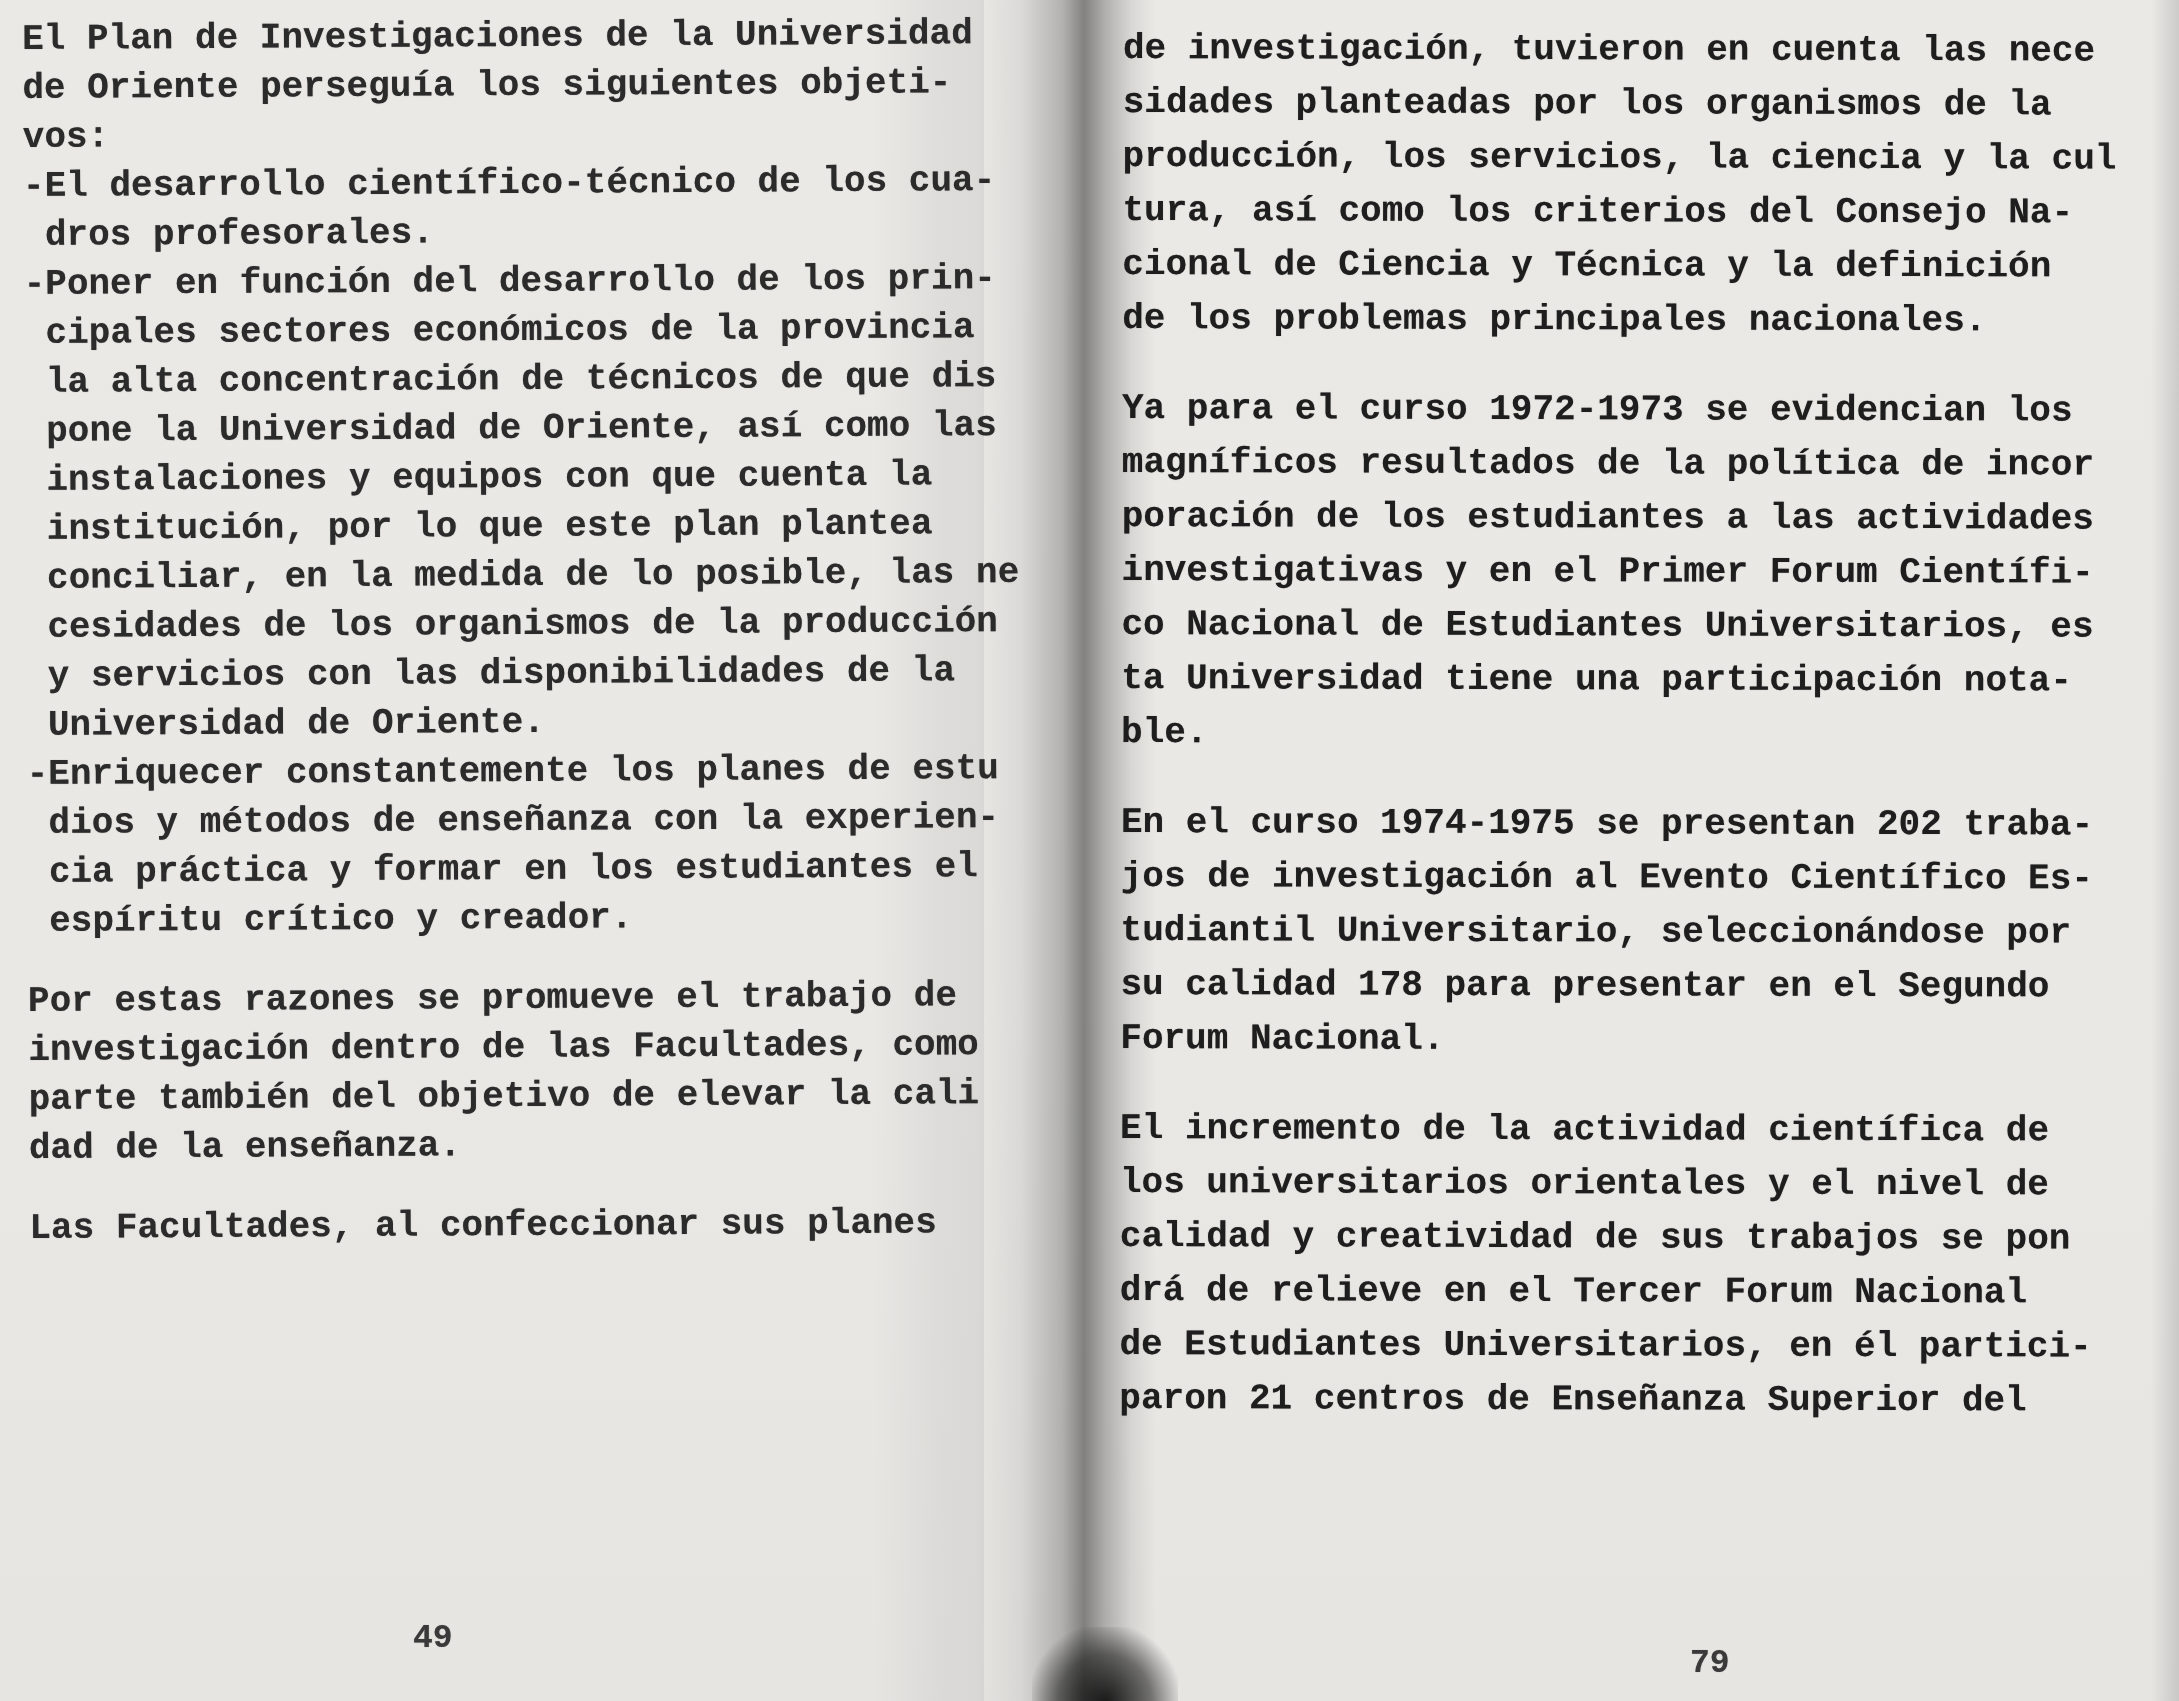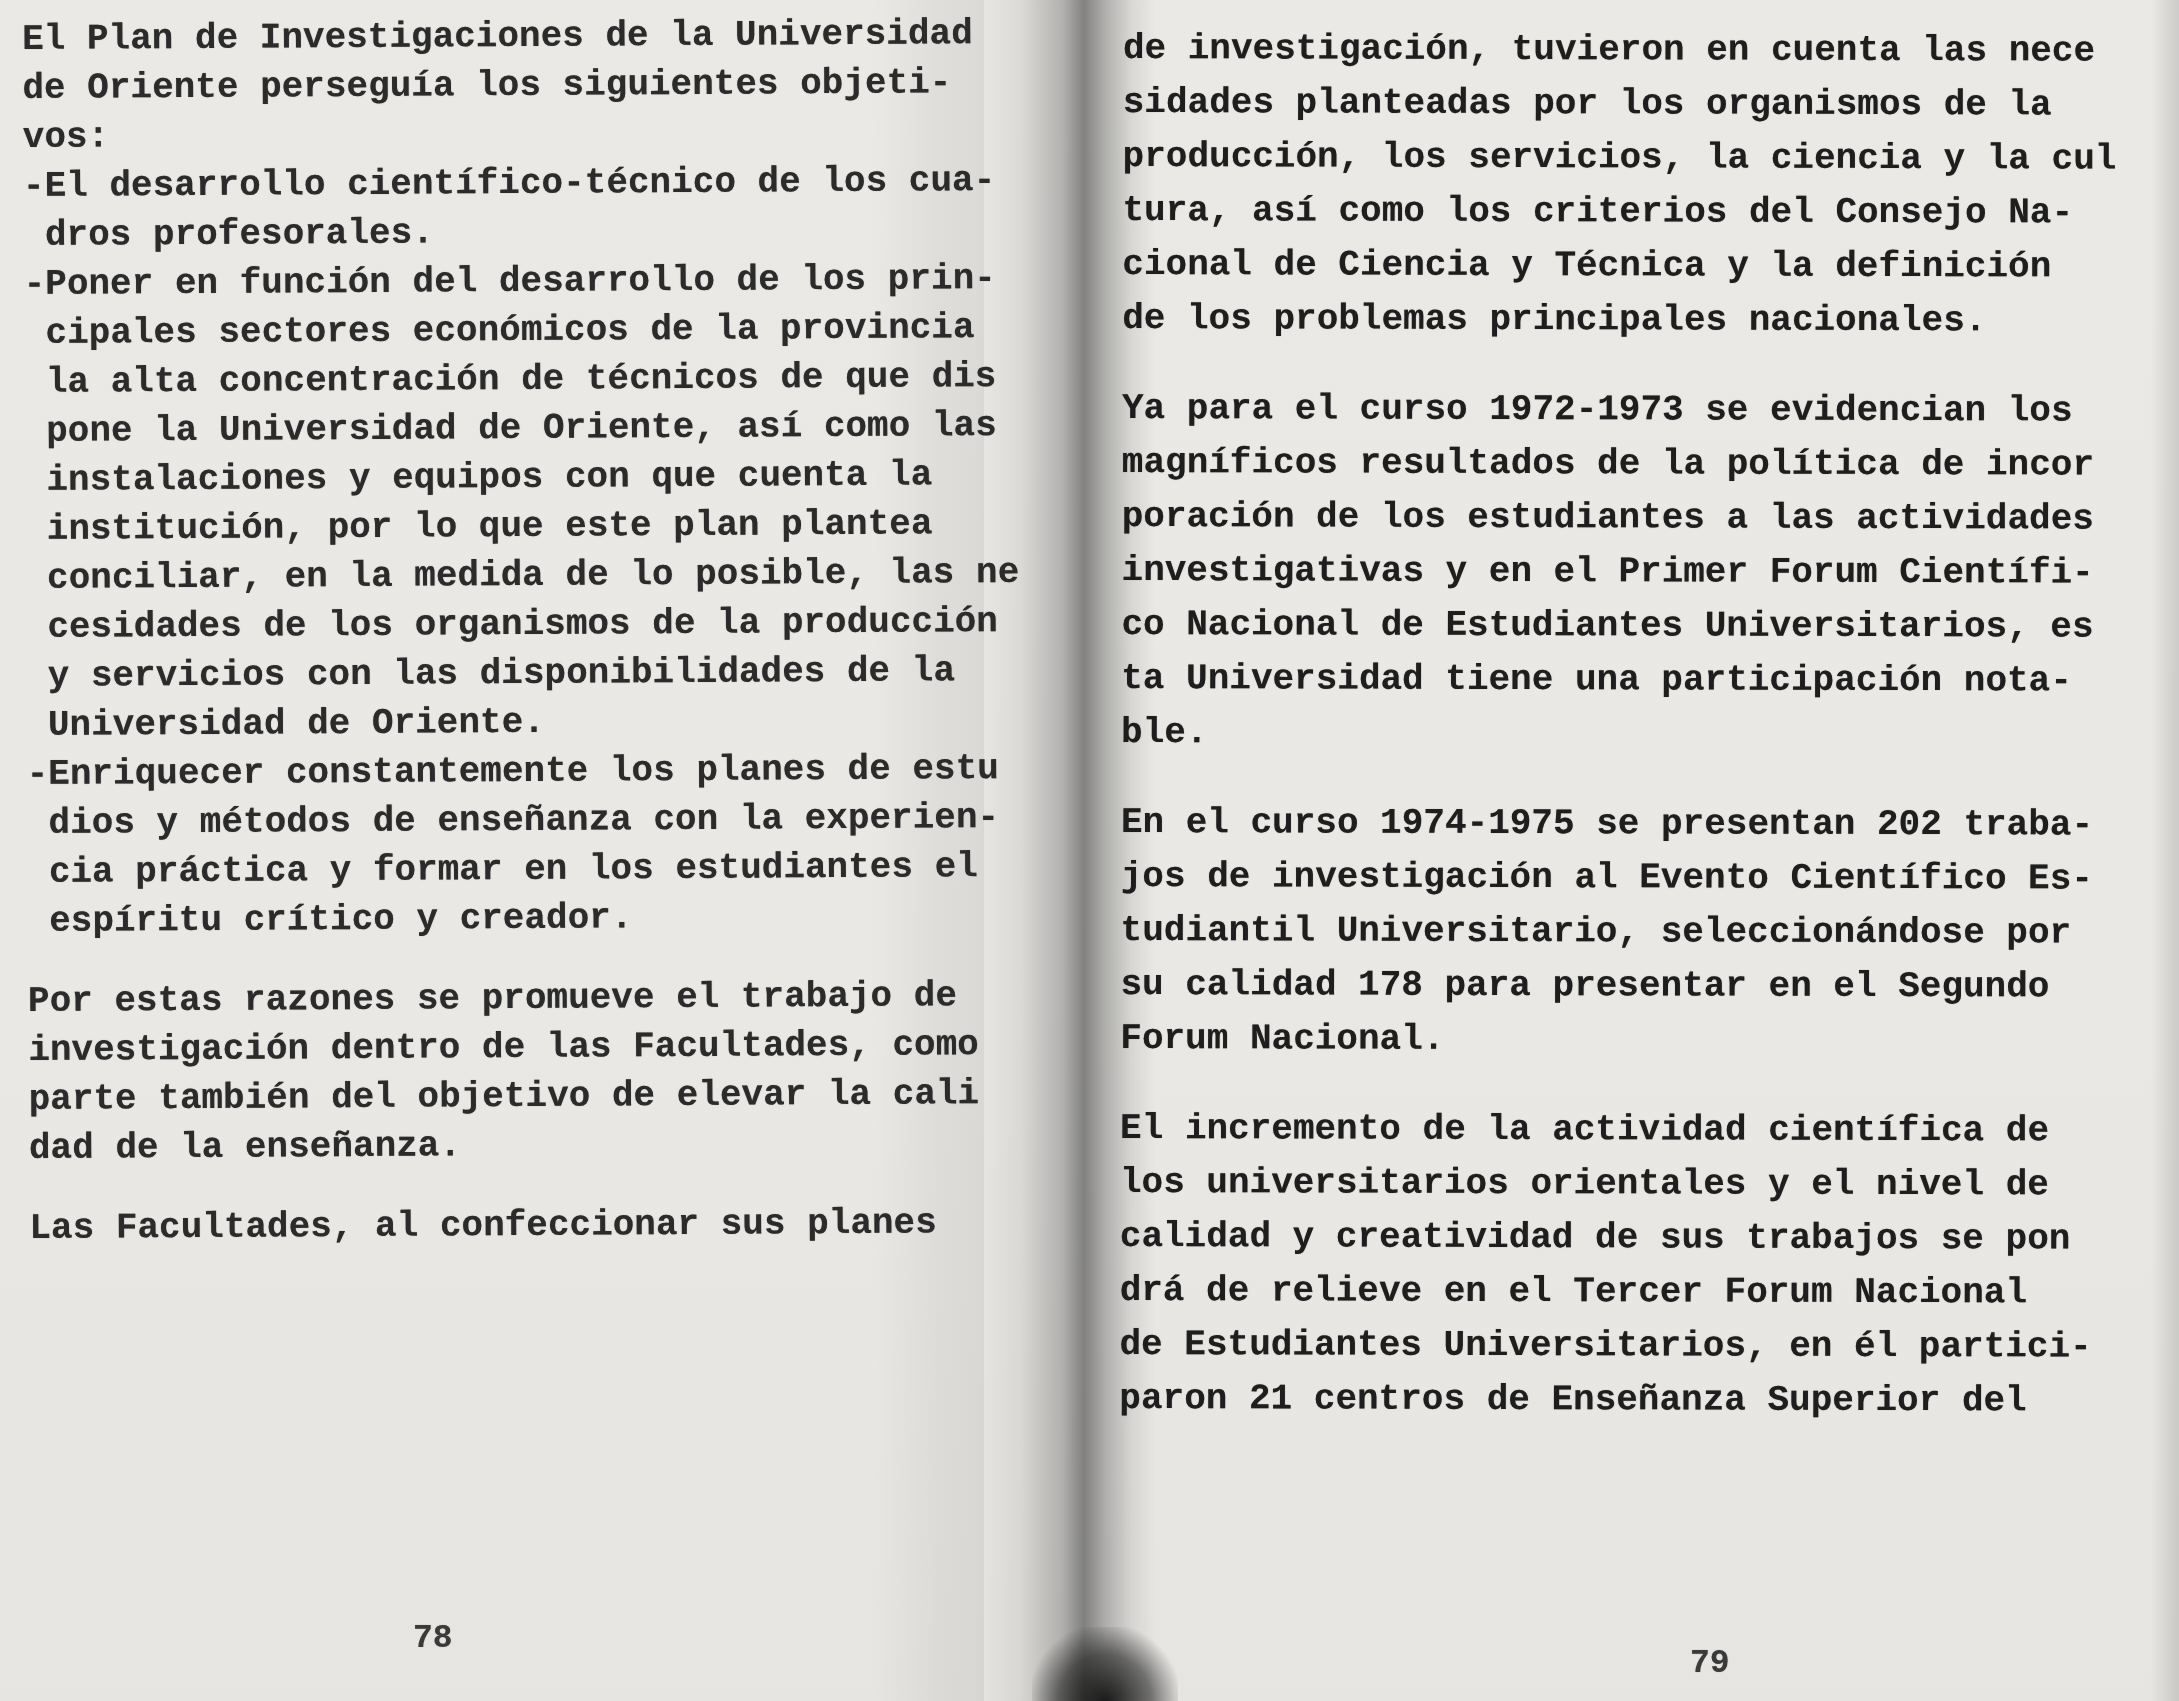--- a/index.html
+++ b/index.html
@@ -120,21 +120,21 @@
 <body>
 
 <div>
 
   <div class="left-page-crease"></div>
 
   <div id="left-lines" class="page-text left"><div class="line">El Plan de Investigaciones de la Universidad</div><div class="line">de Oriente perseguía los siguientes objeti-</div><div class="line">vos:</div><div class="line">-El desarrollo científico-técnico de los cua-</div><div class="line"> dros profesorales.</div><div class="line">-Poner en función del desarrollo de los prin-</div><div class="line"> cipales sectores económicos de la provincia</div><div class="line"> la alta concentración de técnicos de que di<span class="u">s</span></div><div class="line"> pone la Universidad de Oriente, así como las</div><div class="line"> instalaciones y equipos con que cuenta la</div><div class="line"> institución, por lo que este plan plantea</div><div class="line"> conciliar, en la medida de lo posible, las n<span class="u">e</span></div><div class="line"> cesidades de los organismos de la producción</div><div class="line"> y servicios con las disponibilidades de la</div><div class="line"> Universidad de Oriente.</div><div class="line">-Enriquecer constantemente los planes de est<span class="u">u</span></div><div class="line"> dios y métodos de enseñanza con la experien-</div><div class="line"> cia práctica y formar en los estudiantes el</div><div class="line"> espíritu crítico y creador.</div><div class="line gap"></div><div class="line">Por estas razones se promueve el trabajo de</div><div class="line">investigación dentro de las Facultades, como</div><div class="line">parte también del objetivo de elevar la cal<span class="u">i</span></div><div class="line">dad de la enseñanza.</div><div class="line gap"></div><div class="line">Las Facultades, al confeccionar sus planes</div></div>
 
   <div id="right-lines" class="page-text right"><div class="line">de investigación, tuvieron en cuenta las ne<span class="u">ce</span></div><div class="line">sidades planteadas por los organismos de la</div><div class="line">producción, los servicios, la ciencia y la cu<span class="u">l</span></div><div class="line">tura, así como los criterios del Consejo Na-</div><div class="line">cional de Ciencia y Técnica y la definición</div><div class="line">de los problemas principales nacionales.</div><div class="line gap"></div><div class="line">Ya para el curso 1972-1973 se evidencian los</div><div class="line">magníficos resultados de la política de inco<span class="u">r</span></div><div class="line">poración de los estudiantes a las actividades</div><div class="line">investigativas y en el Primer Forum Científi-</div><div class="line">co Nacional de Estudiantes Universitarios, e<span class="u">s</span></div><div class="line">ta Universidad tiene una participación nota-</div><div class="line">ble.</div><div class="line gap"></div><div class="line">En el curso 1974-1975 se presentan 202 traba-</div><div class="line">jos de investigación al Evento Científico Es-</div><div class="line">tudiantil Universitario, seleccionándose por</div><div class="line">su calidad 178 para presentar en el Segundo</div><div class="line">Forum Nacional.</div><div class="line gap"></div><div class="line">El incremento de la actividad científica de</div><div class="line">los universitarios orientales y el nivel de</div><div class="line">calidad y creatividad de sus trabajos se po<span class="u">n</span></div><div class="line">drá de relieve en el Tercer Forum Nacional</div><div class="line">de Estudiantes Universitarios, en él partici-</div><div class="line">paron 21 centros de Enseñanza Superior del</div></div>
 
-  <div id="pn-left" class="page-number">78</div>
+  <div id="pn-left" class="page-number">49</div>
 
   <div id="pn-right" class="page-number">79</div>
 
   <div class="gutter"></div>
   <div class="gutter-bottom-blob"></div>
   <div class="right-edge-shadow"></div>
 
 </div>
 
 

